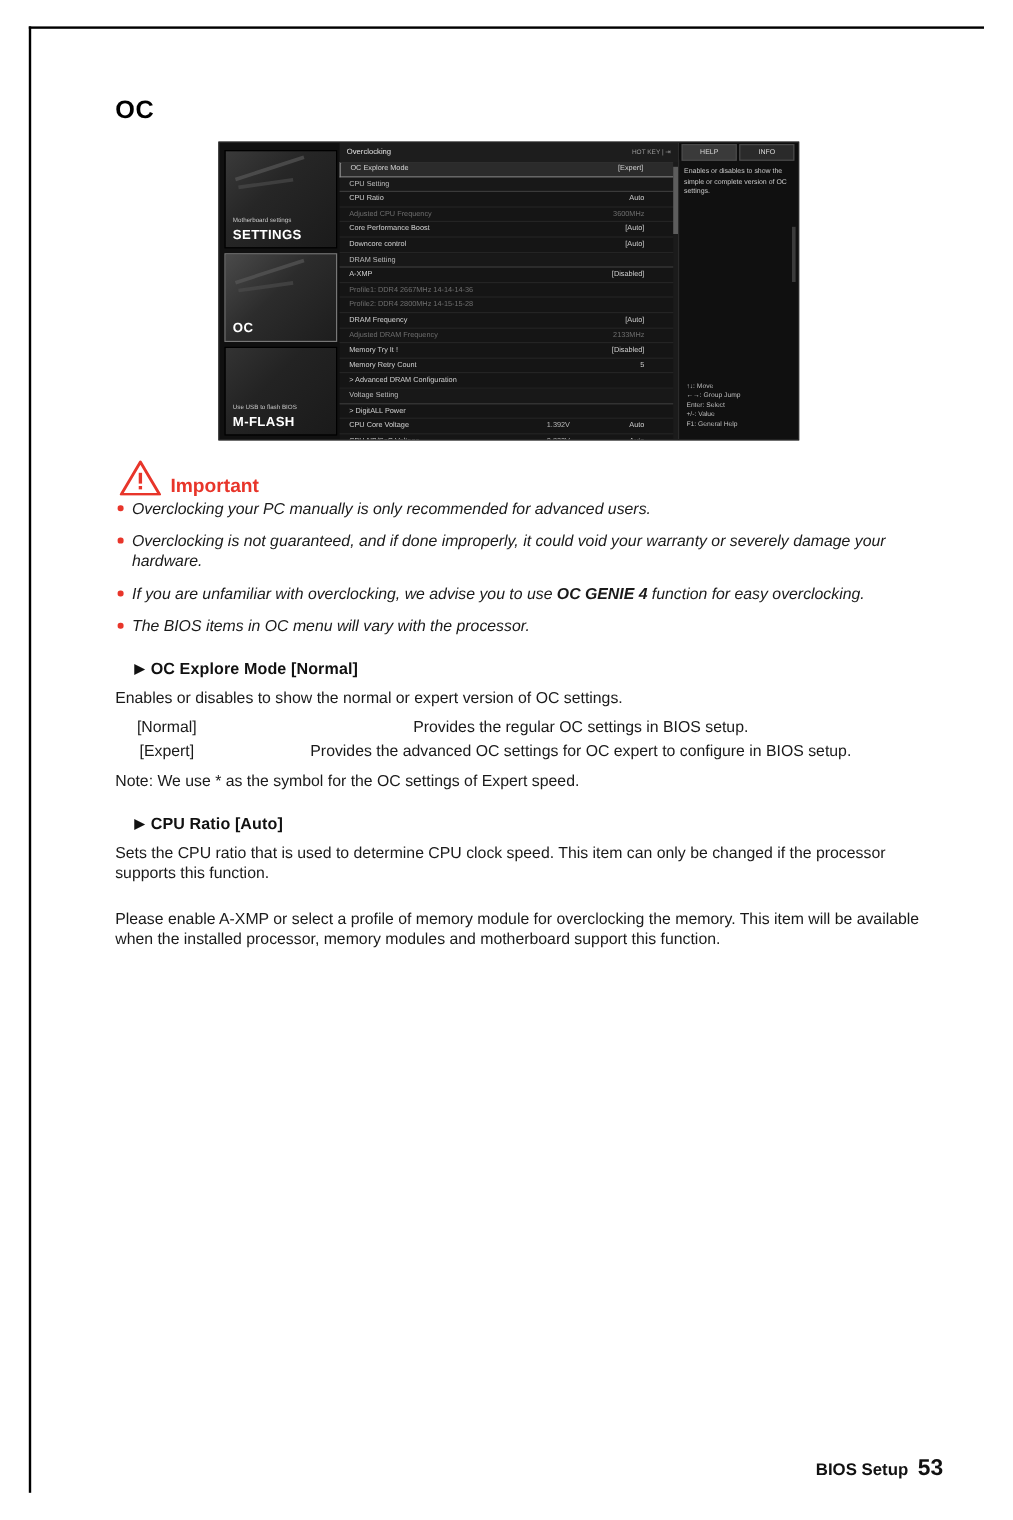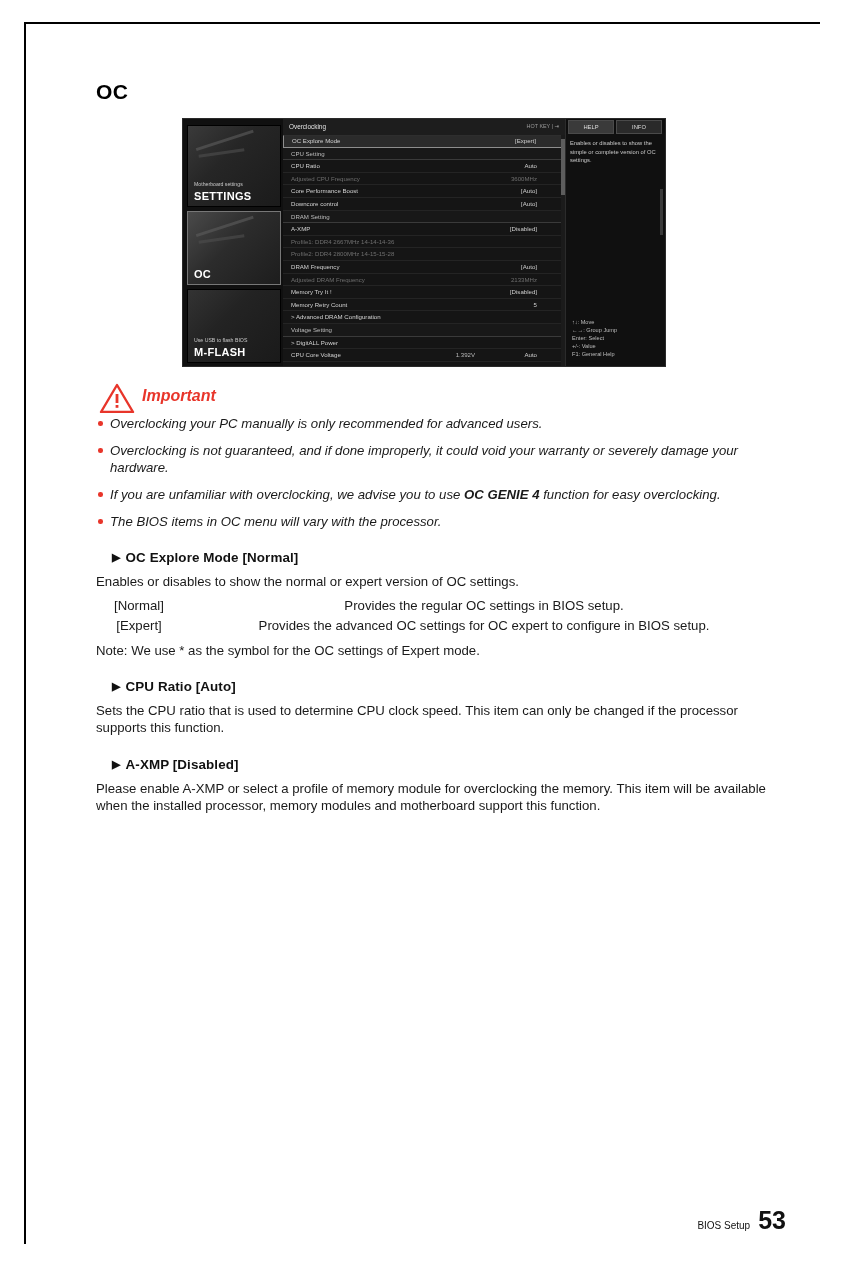--- a/index.html
+++ b/index.html
@@ -261,23 +261,22 @@
     position: absolute;
     left: 3px;
     top: 0px;
     width: 36px;
     height: 30px;
   }
   .warn-icon svg { display: block; }
   .important-label {
     position: absolute;
     left: 46px;
-    top: 4px;
+    top: 14px;
     font-size: 16px;
-    font-style: italic;
     font-weight: bold;
     color: #e8352a;
   }
   ul.bullets {
     list-style: none;
     margin: 2px 0 0 0;
     padding: 0;
   }
   ul.bullets li {
     position: relative;
@@ -352,28 +351,28 @@
 
   
   .footer {
     position: absolute;
     right: 58px;
     bottom: 32px;
     text-align: right;
   }
   .footer .lbl {
     display: inline-block;
-    font-size: 10px;
-    font-weight: normal;
+    font-size: 14px;
+    font-weight: bold;
     color: #111;
     vertical-align: baseline;
   }
   .footer .num {
     display: inline-block;
-    font-size: 25px;
+    font-size: 19px;
     font-weight: bold;
     color: #111;
     margin-left: 8px;
     vertical-align: baseline;
   }
 </style>
 </head>
 <body>
 
 <div class="page">
@@ -530,32 +529,31 @@
       <div class="optlist">
         <div class="optrow">
           <div class="key">[Normal]</div>
           <div class="desc">Provides the regular OC settings in BIOS setup.</div>
         </div>
         <div class="optrow">
           <div class="key">[Expert]</div>
           <div class="desc">Provides the advanced OC settings for OC expert to configure in BIOS setup.</div>
         </div>
       </div>
-      <div class="note">Note: We use * as the symbol for the OC settings of Expert mode.</div>
+      <div class="note">Note: We use * as the symbol for the OC settings of Expert speed.</div>
     </div>
 
     <div class="item">
       <h2><span class="arrow">▶</span><span>CPU Ratio [Auto]</span></h2>
       <p>Sets the CPU ratio that is used to determine CPU clock speed. This item can only be changed if the processor supports this function.</p>
     </div>
 
 
 
     <div class="item">
-      <h2><span class="arrow">▶</span><span>A-XMP [Disabled]</span></h2>
       <p>Please enable A-XMP or select a profile of memory module for overclocking the memory. This item will be available when the installed processor, memory modules and motherboard support this function.</p>
     </div>
 
   </div>
 
   <div class="footer">
     <span class="lbl">BIOS Setup</span><span class="num">53</span>
   </div>
 
 </div>

